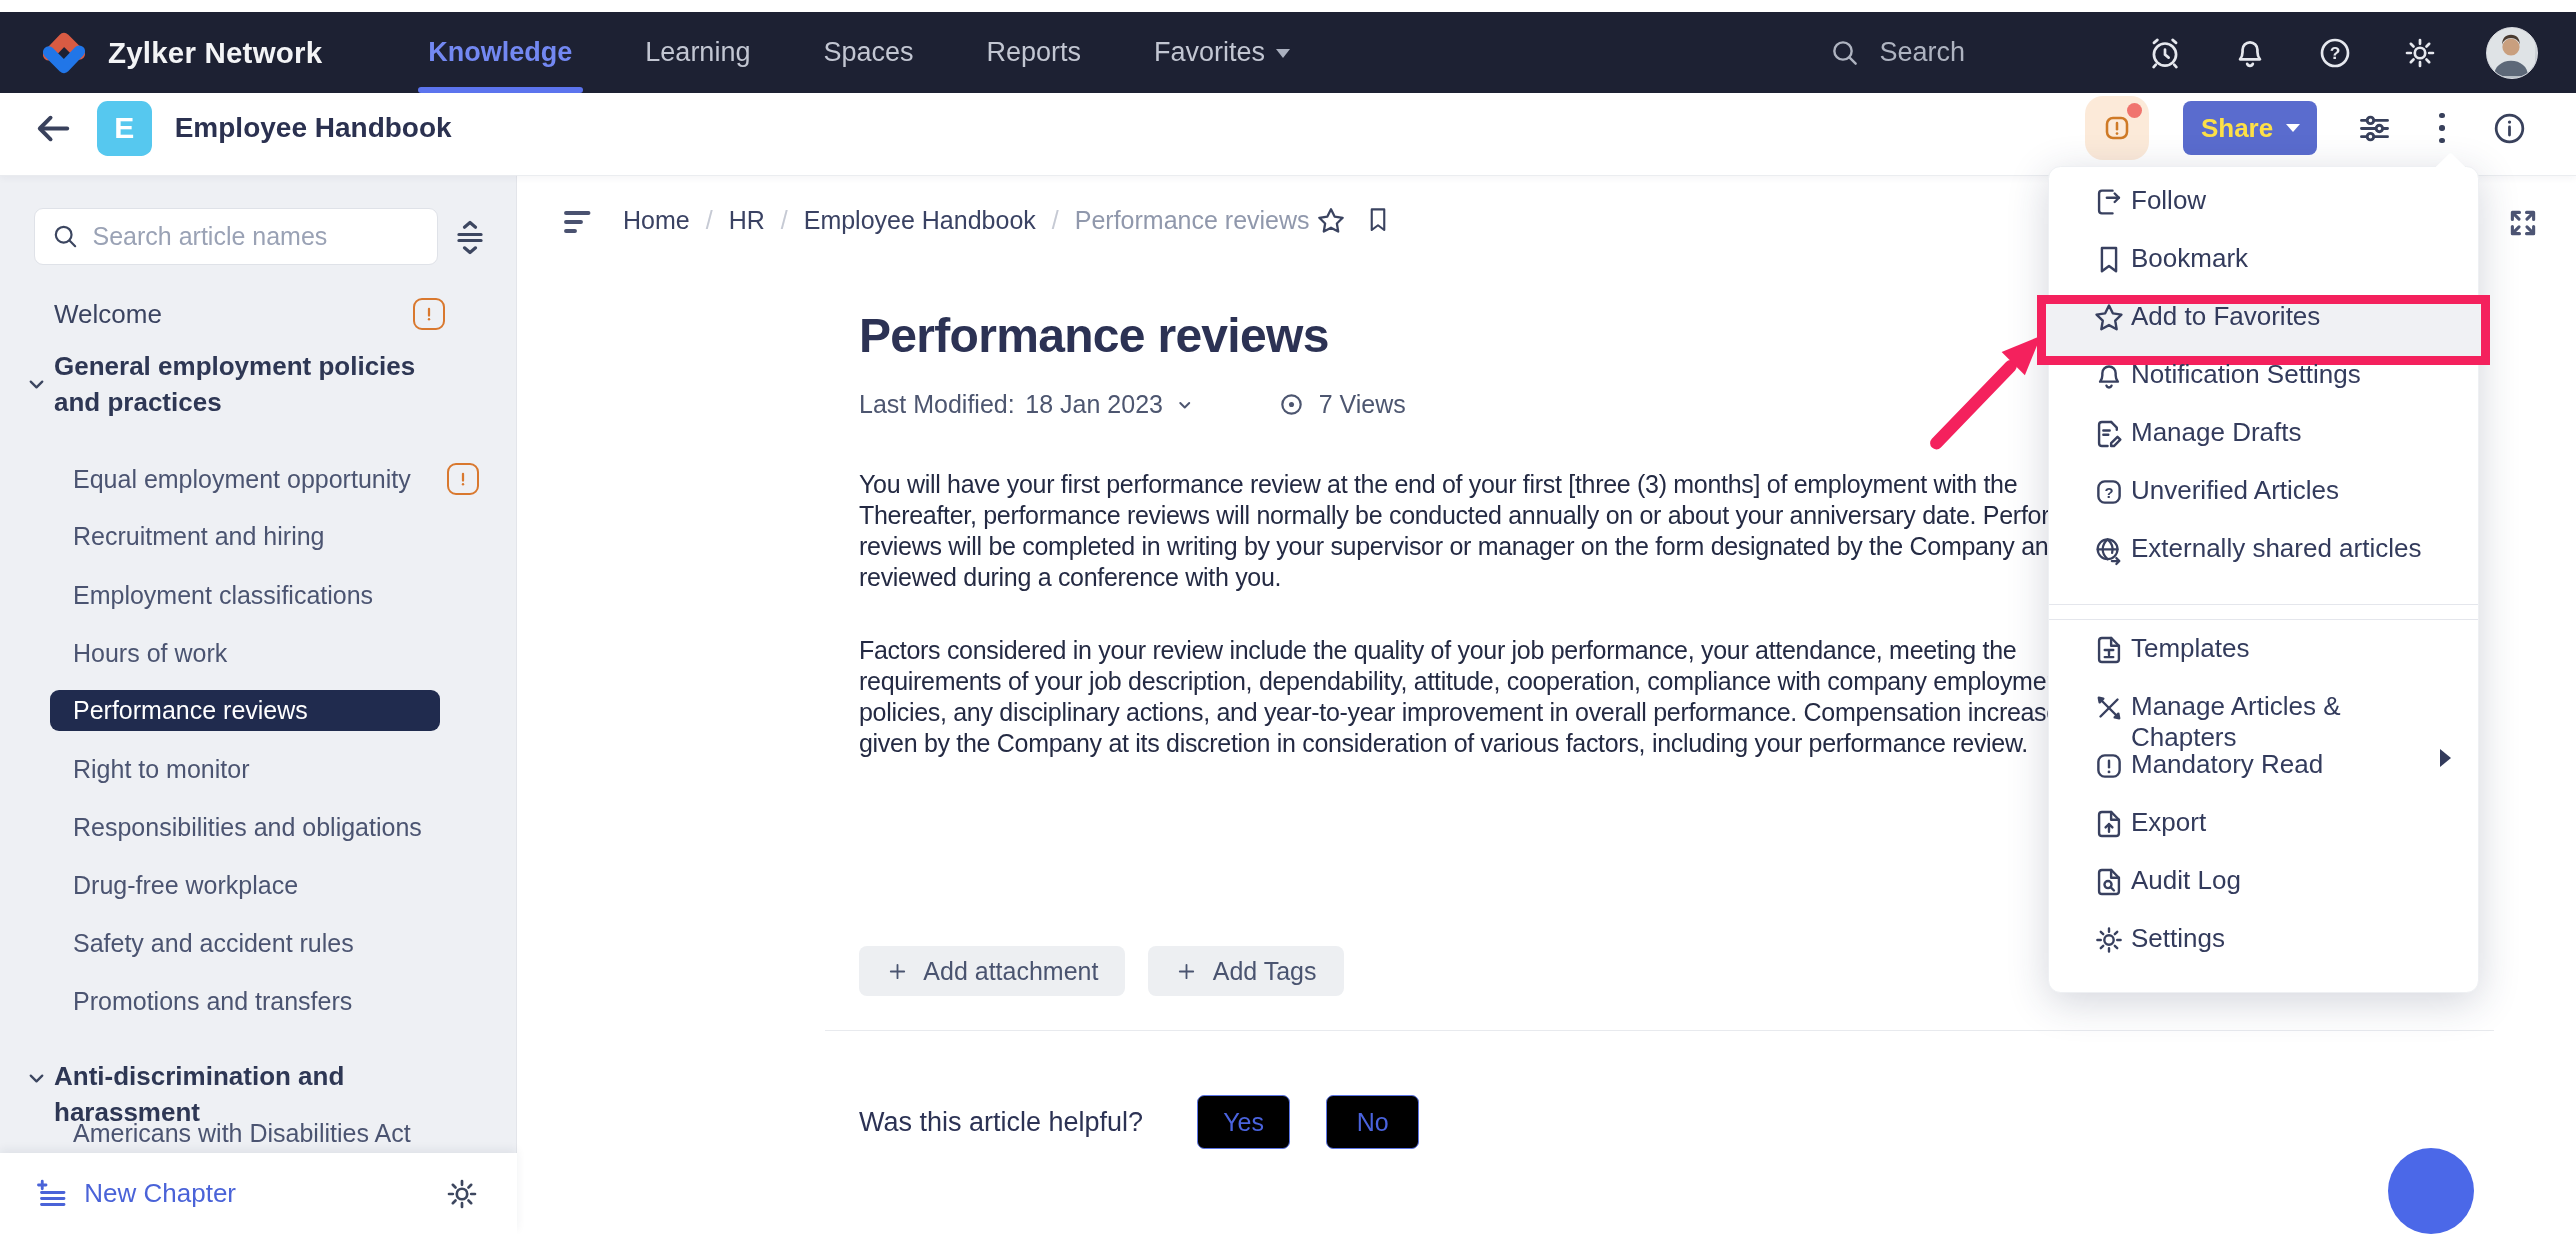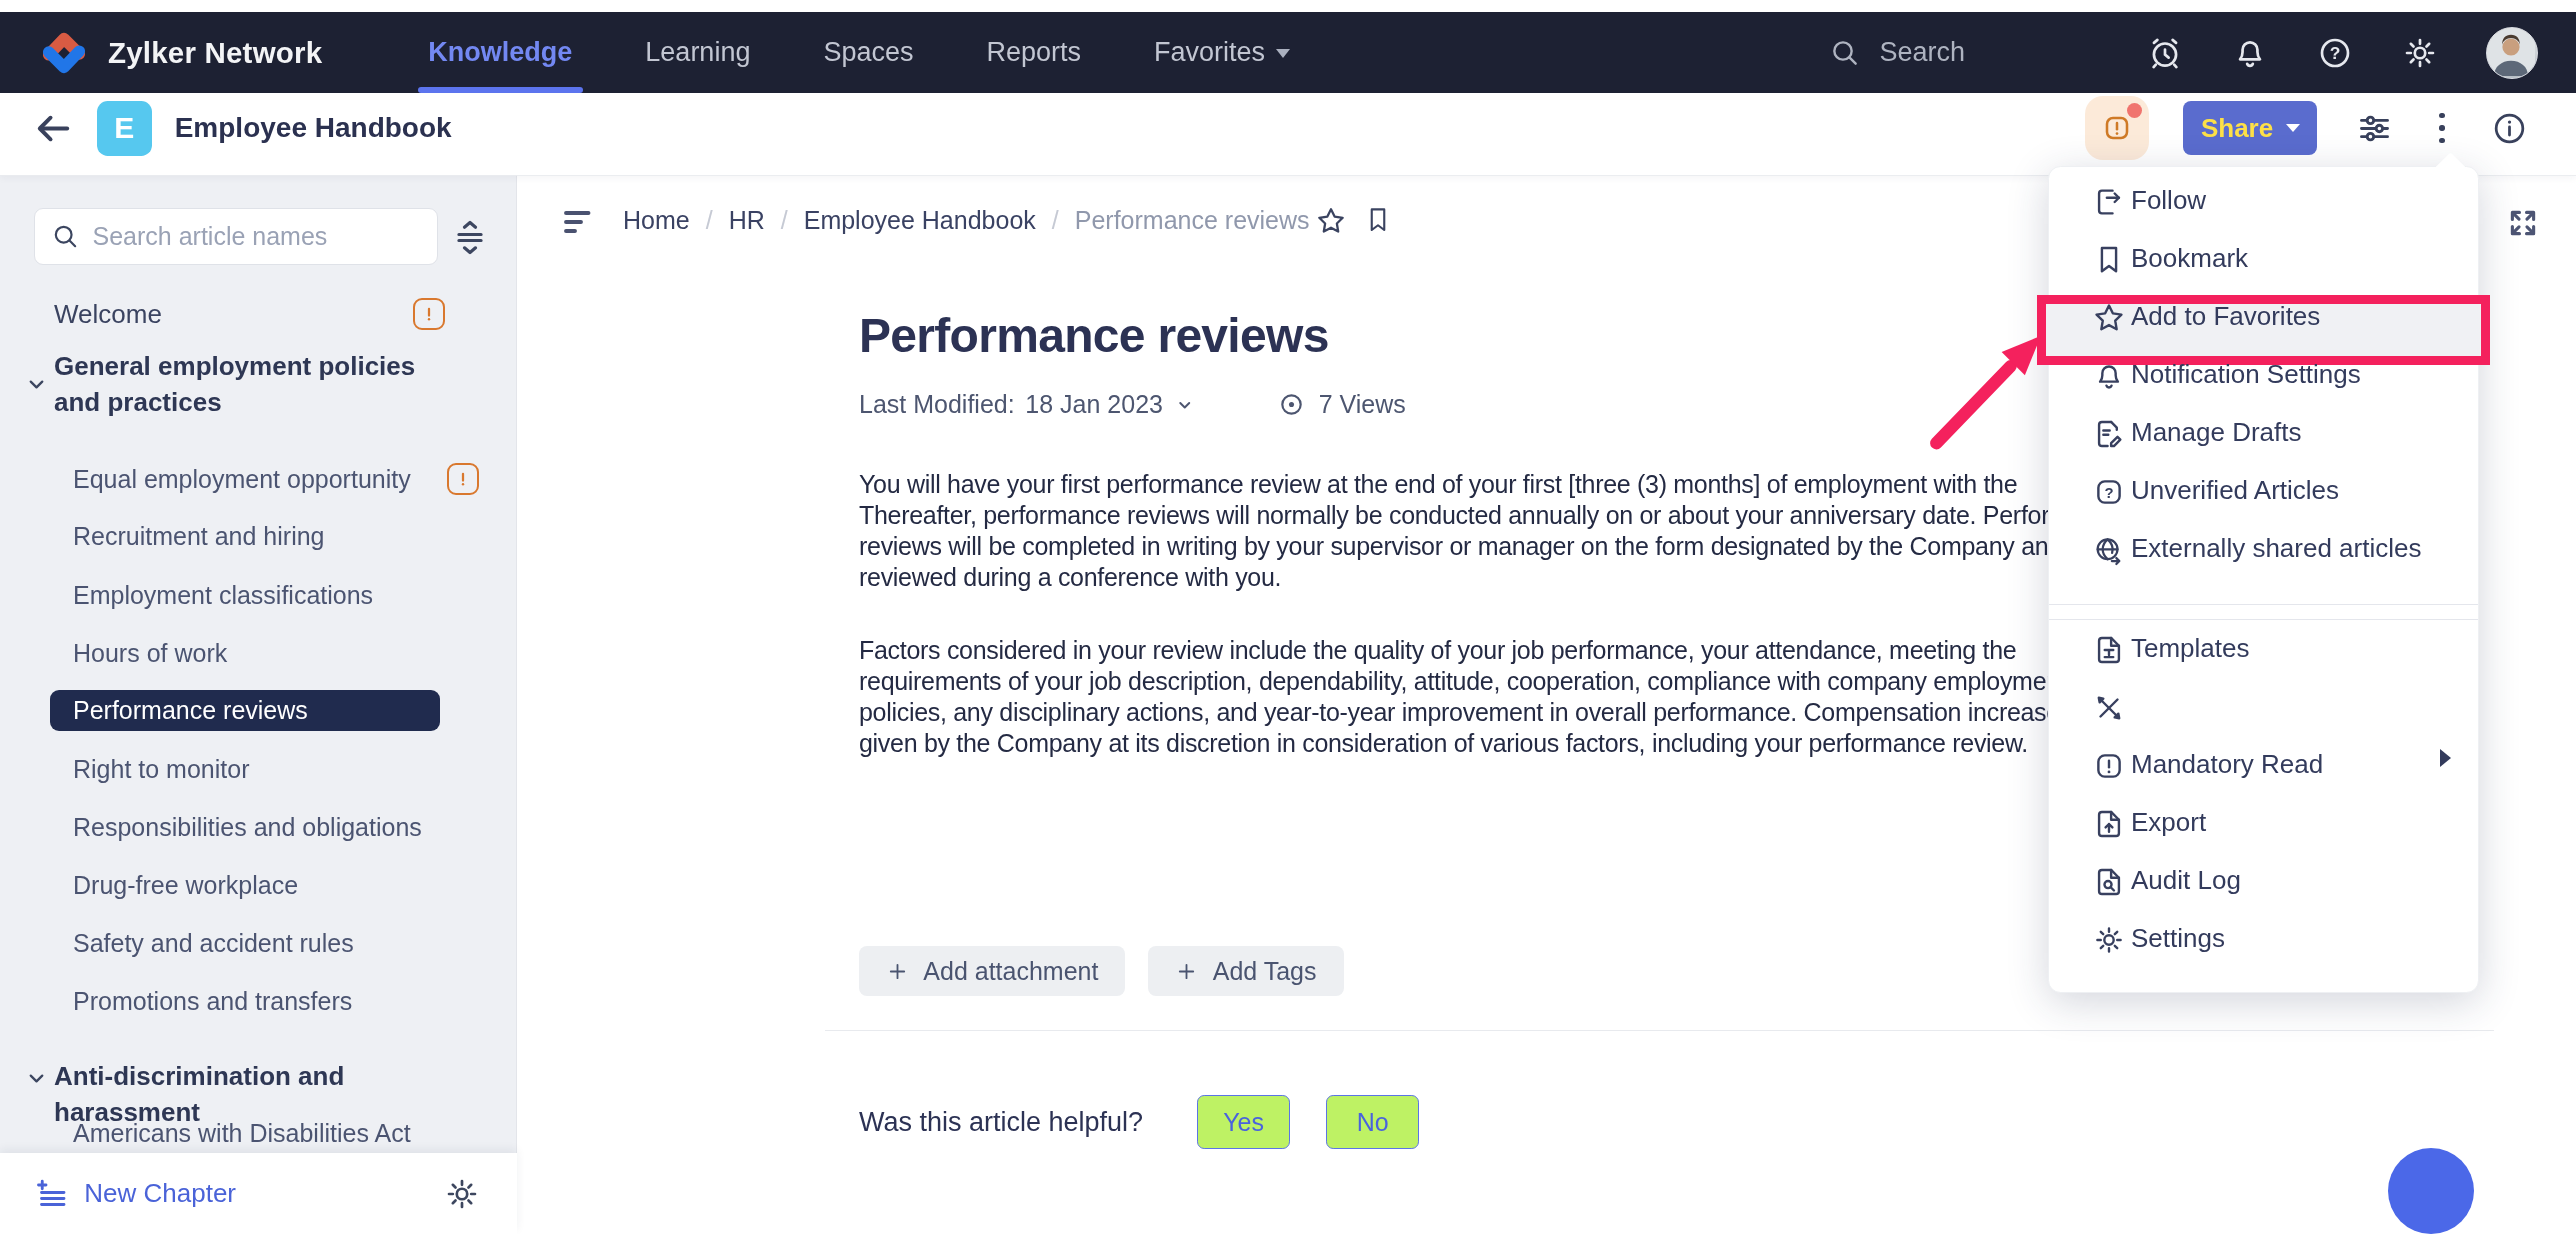--- a/index.html
+++ b/index.html
@@ -96,21 +96,21 @@
   .chips { position:absolute; left:342px; top:726px; display:flex; gap:23px;margin-top:46px; }
   .chip-btn { height:50px; padding:0 27px; border-radius:8px; background:#edeff2; color:#4a5470;
     font-size:25px; display:flex; align-items:center; gap:14.3px; cursor:pointer; }
   .chip-btn svg { width:23px; height:23px; color:#4a5470; }
 
   .hdivider { position:absolute; left:308px; top:856px; width:1669px; height:0.9px; background:#e8eaee; }
 
   .feedback { position:absolute; left:342px; top:921px; display:flex; align-items:center; gap:36px; }
   .fb-q { font-size:27px; color:#2c3254; margin-right:18px; }
   .fb-btn { min-width:93px; height:54px; padding:0 25px; border:1.4px solid #5b74e6; border-radius:7.2px;
-    background:#bef264; color:#4a63dd; font-size:25px; display:flex; align-items:center; justify-content:center; cursor:pointer; }
+    background:#000000; color:#4a63dd; font-size:25px; display:flex; align-items:center; justify-content:center; cursor:pointer; }
 
   
   .menu { position:absolute; left:2048px; top:166px; width:431px; background:#fff; border-radius:12.5px;
     border:0.9px solid #eef0f3; box-shadow:0 9px 41px rgba(35,45,80,.20); z-index:60;
     padding:18px 0 10.7px 0; }
   .menu-caret { position:absolute; left:390px; top:-9.8px; width:23px; height:23px; background:#fff;
     transform:rotate(45deg); border-radius:2.7px; }
   .menu-item { position:relative; height:58px; display:flex; align-items:flex-start; padding:0 27px 0 43px;
     gap:5px; cursor:pointer; }
   .menu-item .mi { width:34px; height:34px; color:#38405f; flex:none; }
@@ -446,20 +446,21 @@
       </svg>
     <span class="ml">Templates</span>
   </div>
   <div class="menu-item">
     <svg class="mi" viewBox="0 0 24 24" fill="none" stroke="currentColor" stroke-width="1.7" stroke-linecap="round" stroke-linejoin="round">
         <path d="m6 18 12-12"></path>
         <path d="m6 6 12 12"></path>
         <path d="M4.8 4.8 8 5.4l-2.6 2.6z"></path>
         <path d="m19.2 19.2-3.2-.6 2.6-2.6z"></path>
       </svg>
+    <span class="ml">Manage Articles &amp; Chapters</span>
   </div>
   <div class="menu-item">
     <svg class="mi" viewBox="0 0 24 24" fill="none" stroke="currentColor" stroke-width="1.7" stroke-linecap="round">
         <rect x="4.5" y="4.5" width="15" height="15" rx="4.5"></rect>
         <path d="M12 8.3v4.6"></path>
         <circle cx="12" cy="16.2" r="1" fill="currentColor" stroke="none"></circle>
       </svg>
     <span class="ml">Mandatory Read</span>
     <span class="submenu-caret"></span>
   </div>

